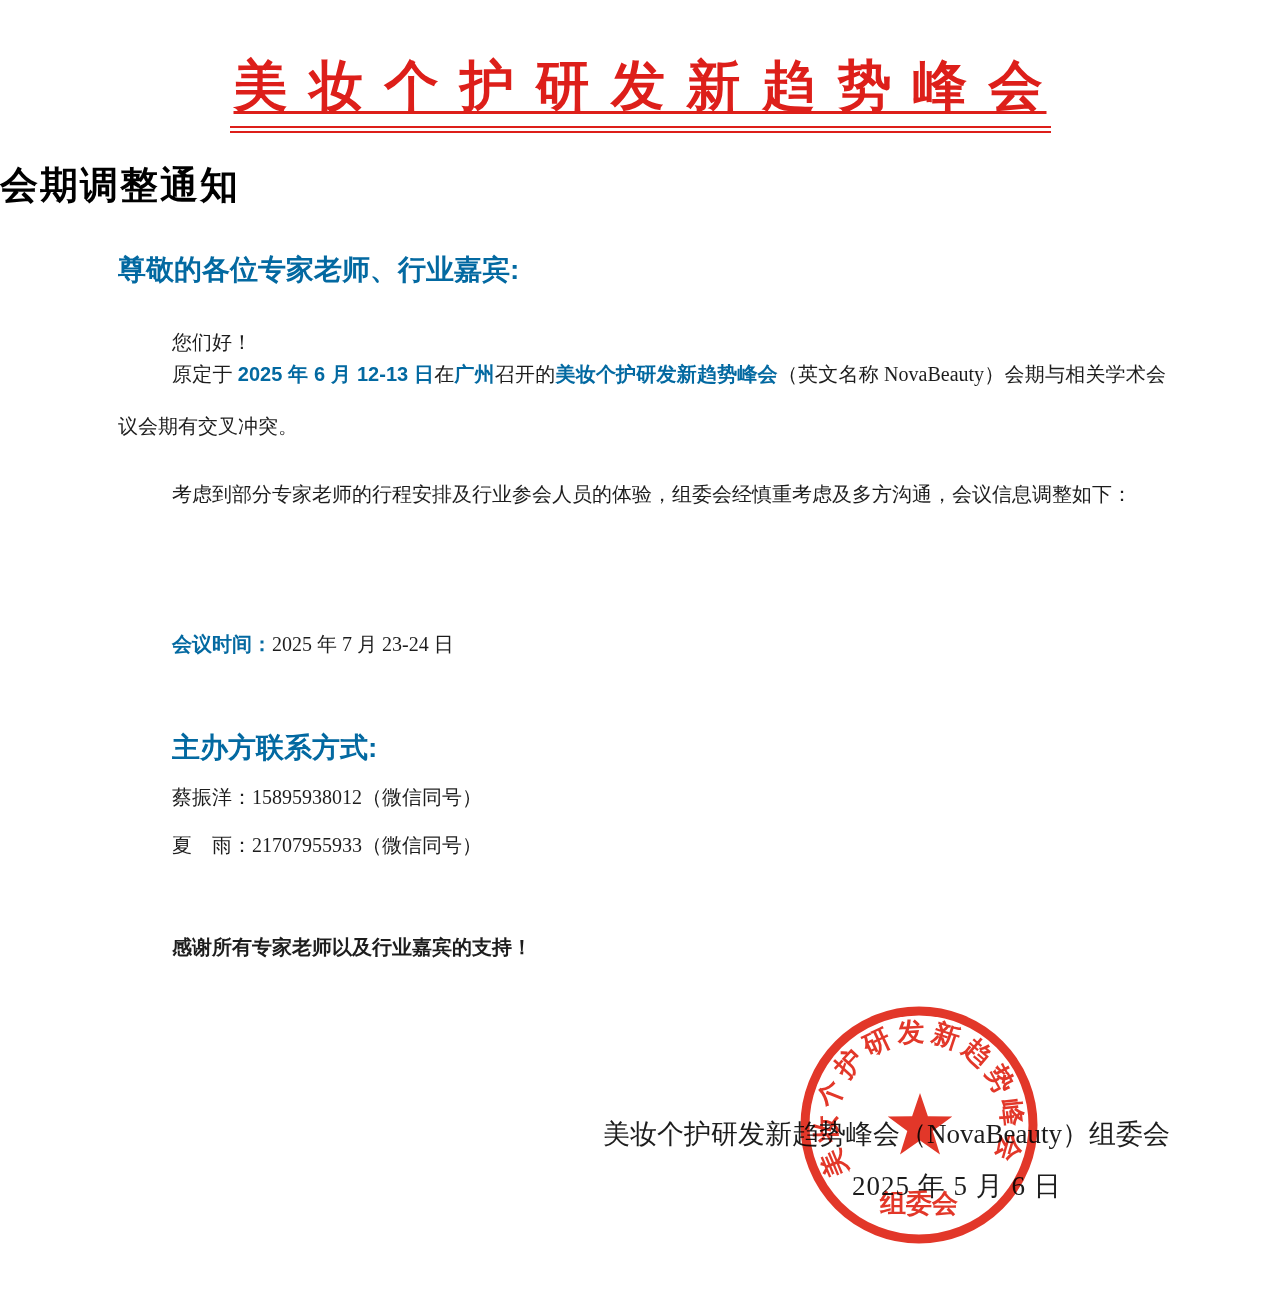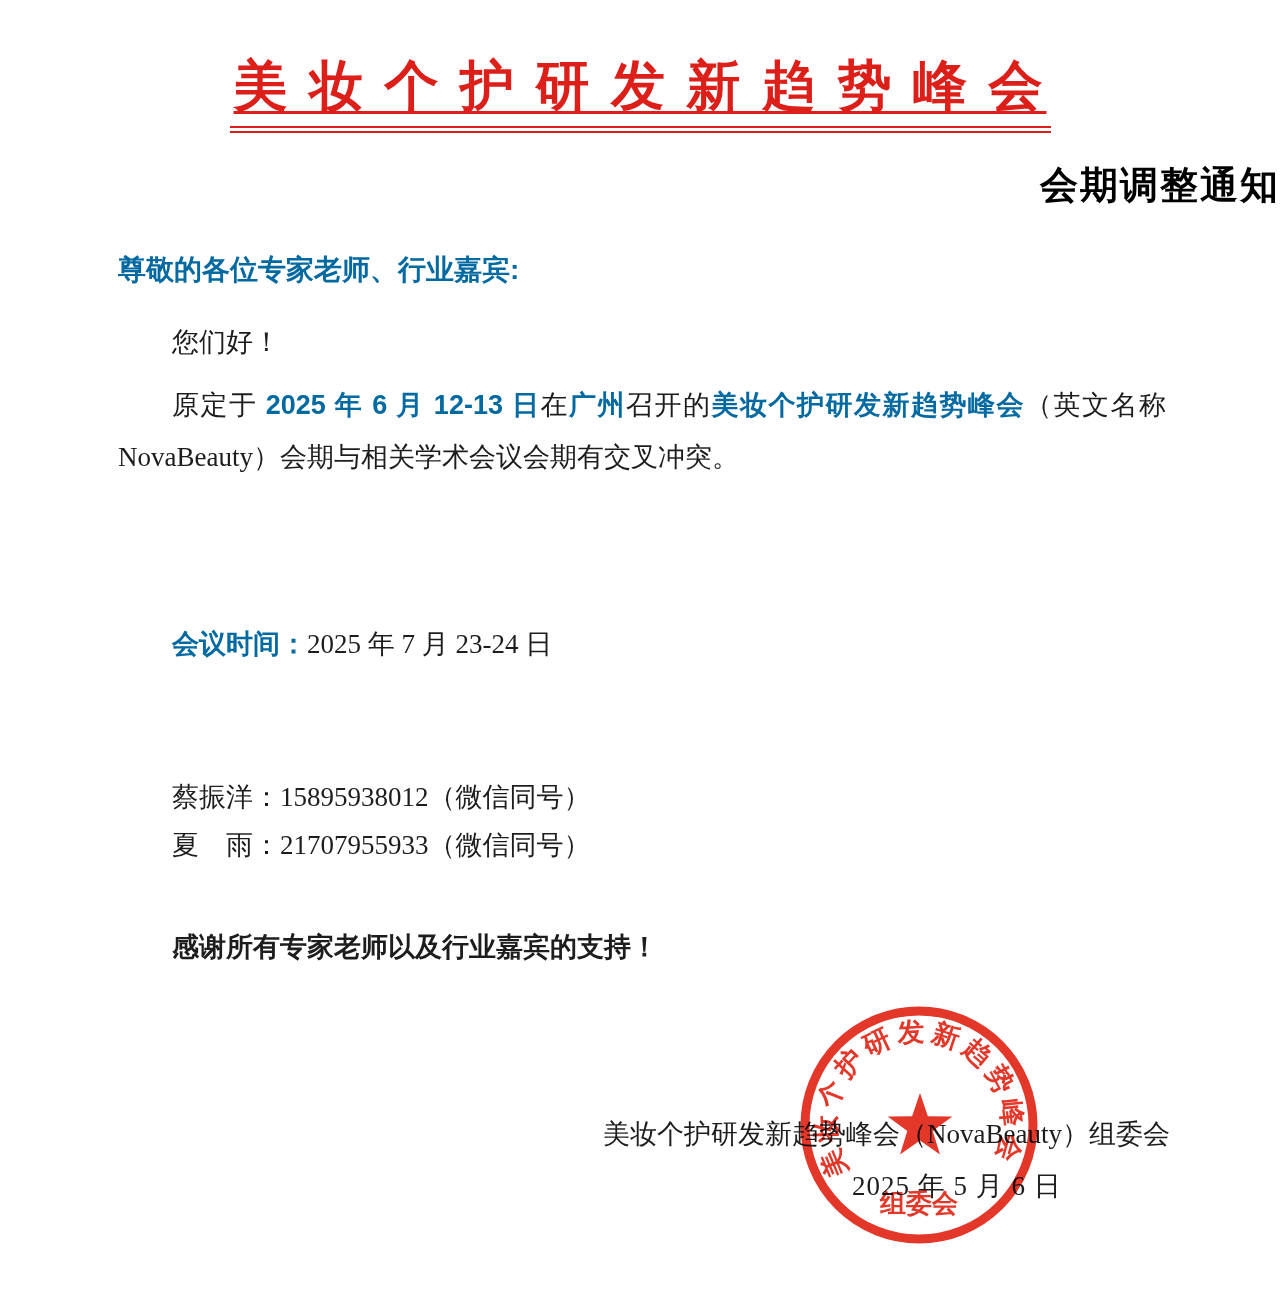--- a/index.html
+++ b/index.html
@@ -41,48 +41,48 @@
     text-underline-offset:7px;
     border-bottom:7px double var(--red);
     padding:0 4px 7px 4px;
     white-space:nowrap;
   }
   .subtitle-wrap{
     position:absolute;
     top:160px;
     left:0;
     width:100%;
-    text-align:right;
+    text-align:left;
   }
   .doc-subtitle{
     display:inline-block;
     font-family:"Liberation Sans","DejaVu Sans",sans-serif;
     font-weight:700;
     font-size:38px;
     letter-spacing:2px;
     color:#000;
   }
   
   .p{
     position:absolute;
     left:118px;
     width:1048px;
-    font-size:27px;
+    font-size:20px;
     line-height:52px;
     text-align:justify;
   }
   .bold-hei{
     font-family:"Liberation Sans","DejaVu Sans",sans-serif;
     font-weight:700;
     color:#0369a1;
   }
   .indent{text-indent:54px;}
   .salutation{top:244px;font-size:28px;}
   .greeting{top:316px;}
-  .para1{top:379px;}
+  .para1{top:348px;}
   .para2{top:468px;}
   .meeting-line{top:618px;padding-left:54px;}
   .contact-header{top:722px;padding-left:54px;font-size:28px;}
   .contact-line-1{top:771px;padding-left:54px;}
   .contact-line-2{top:819px;padding-left:54px;}
   .thanks{top:921px;padding-left:54px;font-weight:bold;}
   b{font-weight:700;color:#000;}
   
   .sig-org{
     position:absolute;
@@ -121,23 +121,25 @@
   <div class="subtitle-wrap">
     <span class="doc-subtitle">会期调整通知</span>
   </div>
 
   <p class="p salutation bold-hei">尊敬的各位专家老师、行业嘉宾:</p>
 
   <p class="p greeting indent">您们好！</p>
 
   <p class="p para1 indent"><span>原定于 </span><b class="bold-hei">2025 年 6 月 12-13 日</b><span>在</span><b class="bold-hei">广州</b><span>召开的</span><b class="bold-hei">美妆个护研发新趋势峰会</b><span>（英文名称 NovaBeauty）会期与相关学术会议会期有交叉冲突。</span></p>
 
+  <p class="p para2 indent">考虑到部分专家老师的行程安排及行业参会人员的体验，组委会经慎重考虑及多方沟通，会议信息调整如下：</p>
 
   <p class="p meeting-line"><span class="bold-hei">会议时间：</span><span>2025 年 7 月 23-24 日</span></p>
 
+  <p class="p contact-header bold-hei">主办方联系方式:</p>
 
   <p class="p contact-line-1"><span>蔡振洋：</span><span>15895938012</span><span>（微信同号）</span></p>
 
   <p class="p contact-line-2"><span>夏　雨：</span><span>21707955933</span><span>（微信同号）</span></p>
 
   <p class="p thanks">感谢所有专家老师以及行业嘉宾的支持！</p>
 
   <p class="sig-org">美妆个护研发新趋势峰会（NovaBeauty）组委会</p>
   <p class="sig-date">2025 年 5 月 6 日</p>
 

